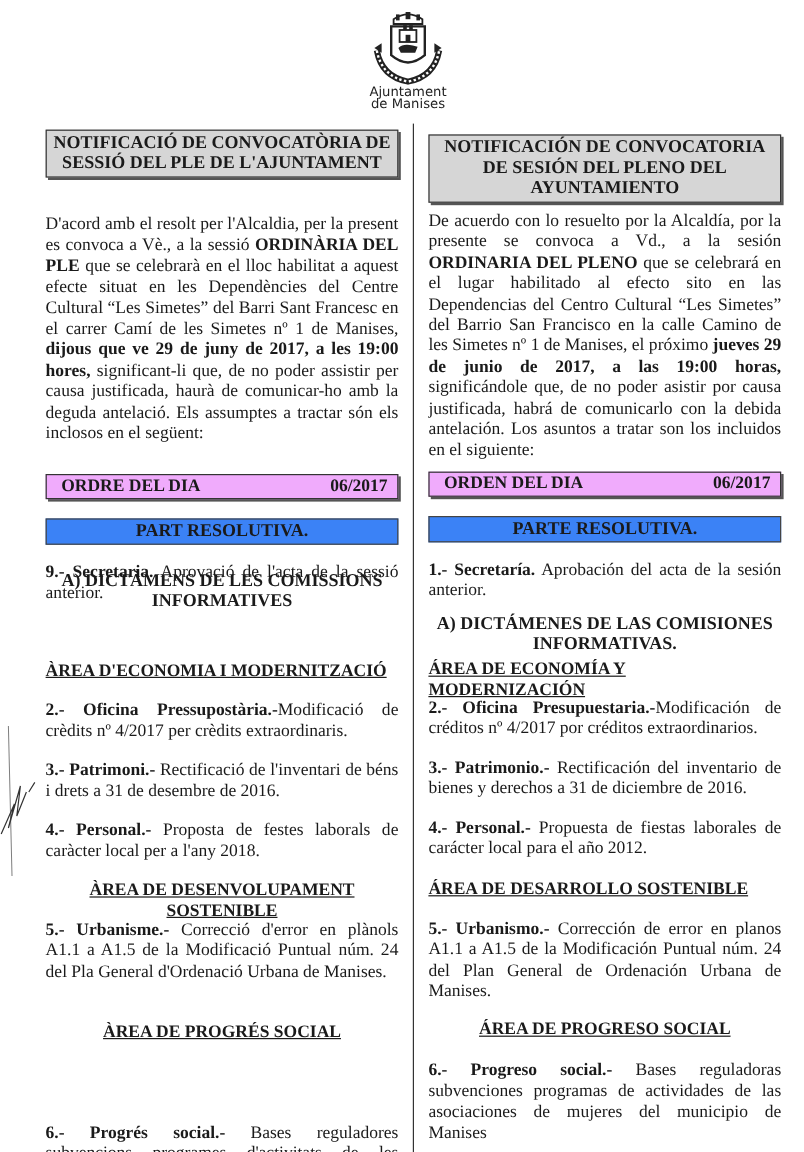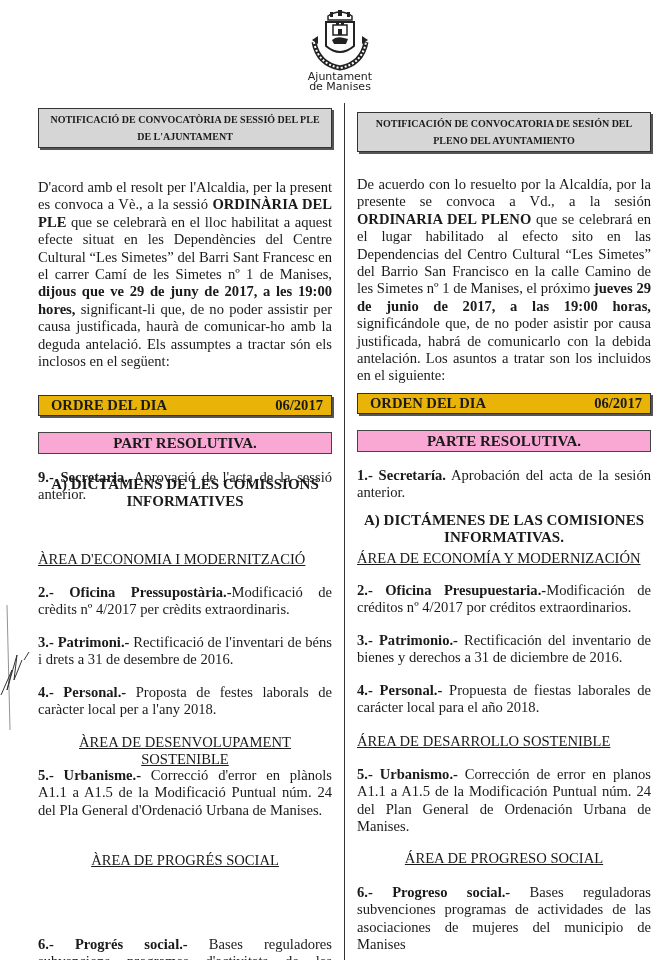--- a/index.html
+++ b/index.html
@@ -10,35 +10,35 @@
   .logo { position: absolute; left: 300px; top: 6px; width: 80px; text-align: center; }
   .logo svg { display: block; margin: 0 auto; }
   .logo .lt { font-family: "DejaVu Sans", "Liberation Sans", sans-serif; font-size: 11px; line-height: 10px; color: #222; }
   .divider { position: absolute; left: 344px; top: 103px; width: 1px; height: 857px; background: #333; }
   .col { position: absolute; top: 0; width: 294px; font-size: 14.6px; line-height: 17.4px; }
   .col.left { left: 38px; }
   .col.right { left: 357px; width: 294px; }
   .abs { position: absolute; left: 0; right: 0; }
   .title-box {
     border: 1.5px solid #333; background: #d6d6d6; text-align: center; font-weight: bold;
-    font-size: 10px; line-height: 17px; padding: 2px 4px; box-shadow: 2px 2px 0 #555;
+    font-size: 15px; line-height: 17px; padding: 2px 4px; box-shadow: 2px 2px 0 #555;
   }
   .para { text-align: justify; }
   .para b { font-weight: bold; }
   .orden-box {
-    border: 1.5px solid #333; background: #eab308; font-weight: bold; font-size: 14.6px;
+    border: 1.5px solid #333; background: #f0abfc; font-weight: bold; font-size: 14.6px;
     line-height: 17px; padding: 1px 8px 1px 12px; display: flex; justify-content: space-between;
     box-shadow: 2px 2px 0 #555;
   }
   .part-box {
-    border: 1.2px solid #444; background: #f9a8d4; text-align: center; font-weight: bold;
+    border: 1.2px solid #444; background: #3b82f6; text-align: center; font-weight: bold;
     font-size: 15px; line-height: 18px; padding: 1px 4px;
   }
   .center-bold { text-align: center; font-weight: bold; font-size: 15px; line-height: 17px; }
-  .area { text-decoration: underline; }
+  .area { text-decoration: underline; font-weight: bold; }
   .area.center { text-align: center; }
   .signature { position: absolute; left: 0; top: 600px; width: 30px; height: 140px; }
 </style>
 </head>
 <body>
 
 <div class="logo">
   <svg width="64" height="66" viewBox="0 0 64 66">
     <path d="M20 10 Q32 2 44 10 L44 14 L20 14 Z" fill="#fff" stroke="#222" stroke-width="1.5"></path>
     <rect x="22" y="6" width="3" height="5" fill="#222"></rect>
@@ -131,21 +131,21 @@
 
   <div class="abs area" style="top:550px;">ÁREA DE ECONOMÍA Y MODERNIZACIÓN</div>
 
   <div class="abs para" style="top:582px;">
     <b>2.- Oficina Presupuestaria.-</b><span>Modificación de créditos nº 4/2017 por créditos extraordinarios.</span>
   </div>
   <div class="abs para" style="top:632px;">
     <b>3.- Patrimonio.-</b><span> Rectificación del inventario de bienes y derechos a 31 de diciembre de 2016.</span>
   </div>
   <div class="abs para" style="top:682px;">
-    <b>4.- Personal.-</b><span> Propuesta de fiestas laborales de carácter local para el año 2018.</span>
+    <b>4.- Personal.-</b><span> Propuesta de fiestas laborales de carácter local para el año 2012.</span>
   </div>
 
   <div class="abs area" style="top:733px;">ÁREA DE DESARROLLO SOSTENIBLE</div>
 
   <div class="abs para" style="top:766px;">
     <b>5.- Urbanismo.-</b><span> Corrección de error en planos A1.1 a A1.5 de la Modificación Puntual núm. 24 del Plan General de Ordenación Urbana de Manises.</span>
   </div>
 
   <div class="abs area center" style="top:850px;">ÁREA DE PROGRESO SOCIAL</div>
 

